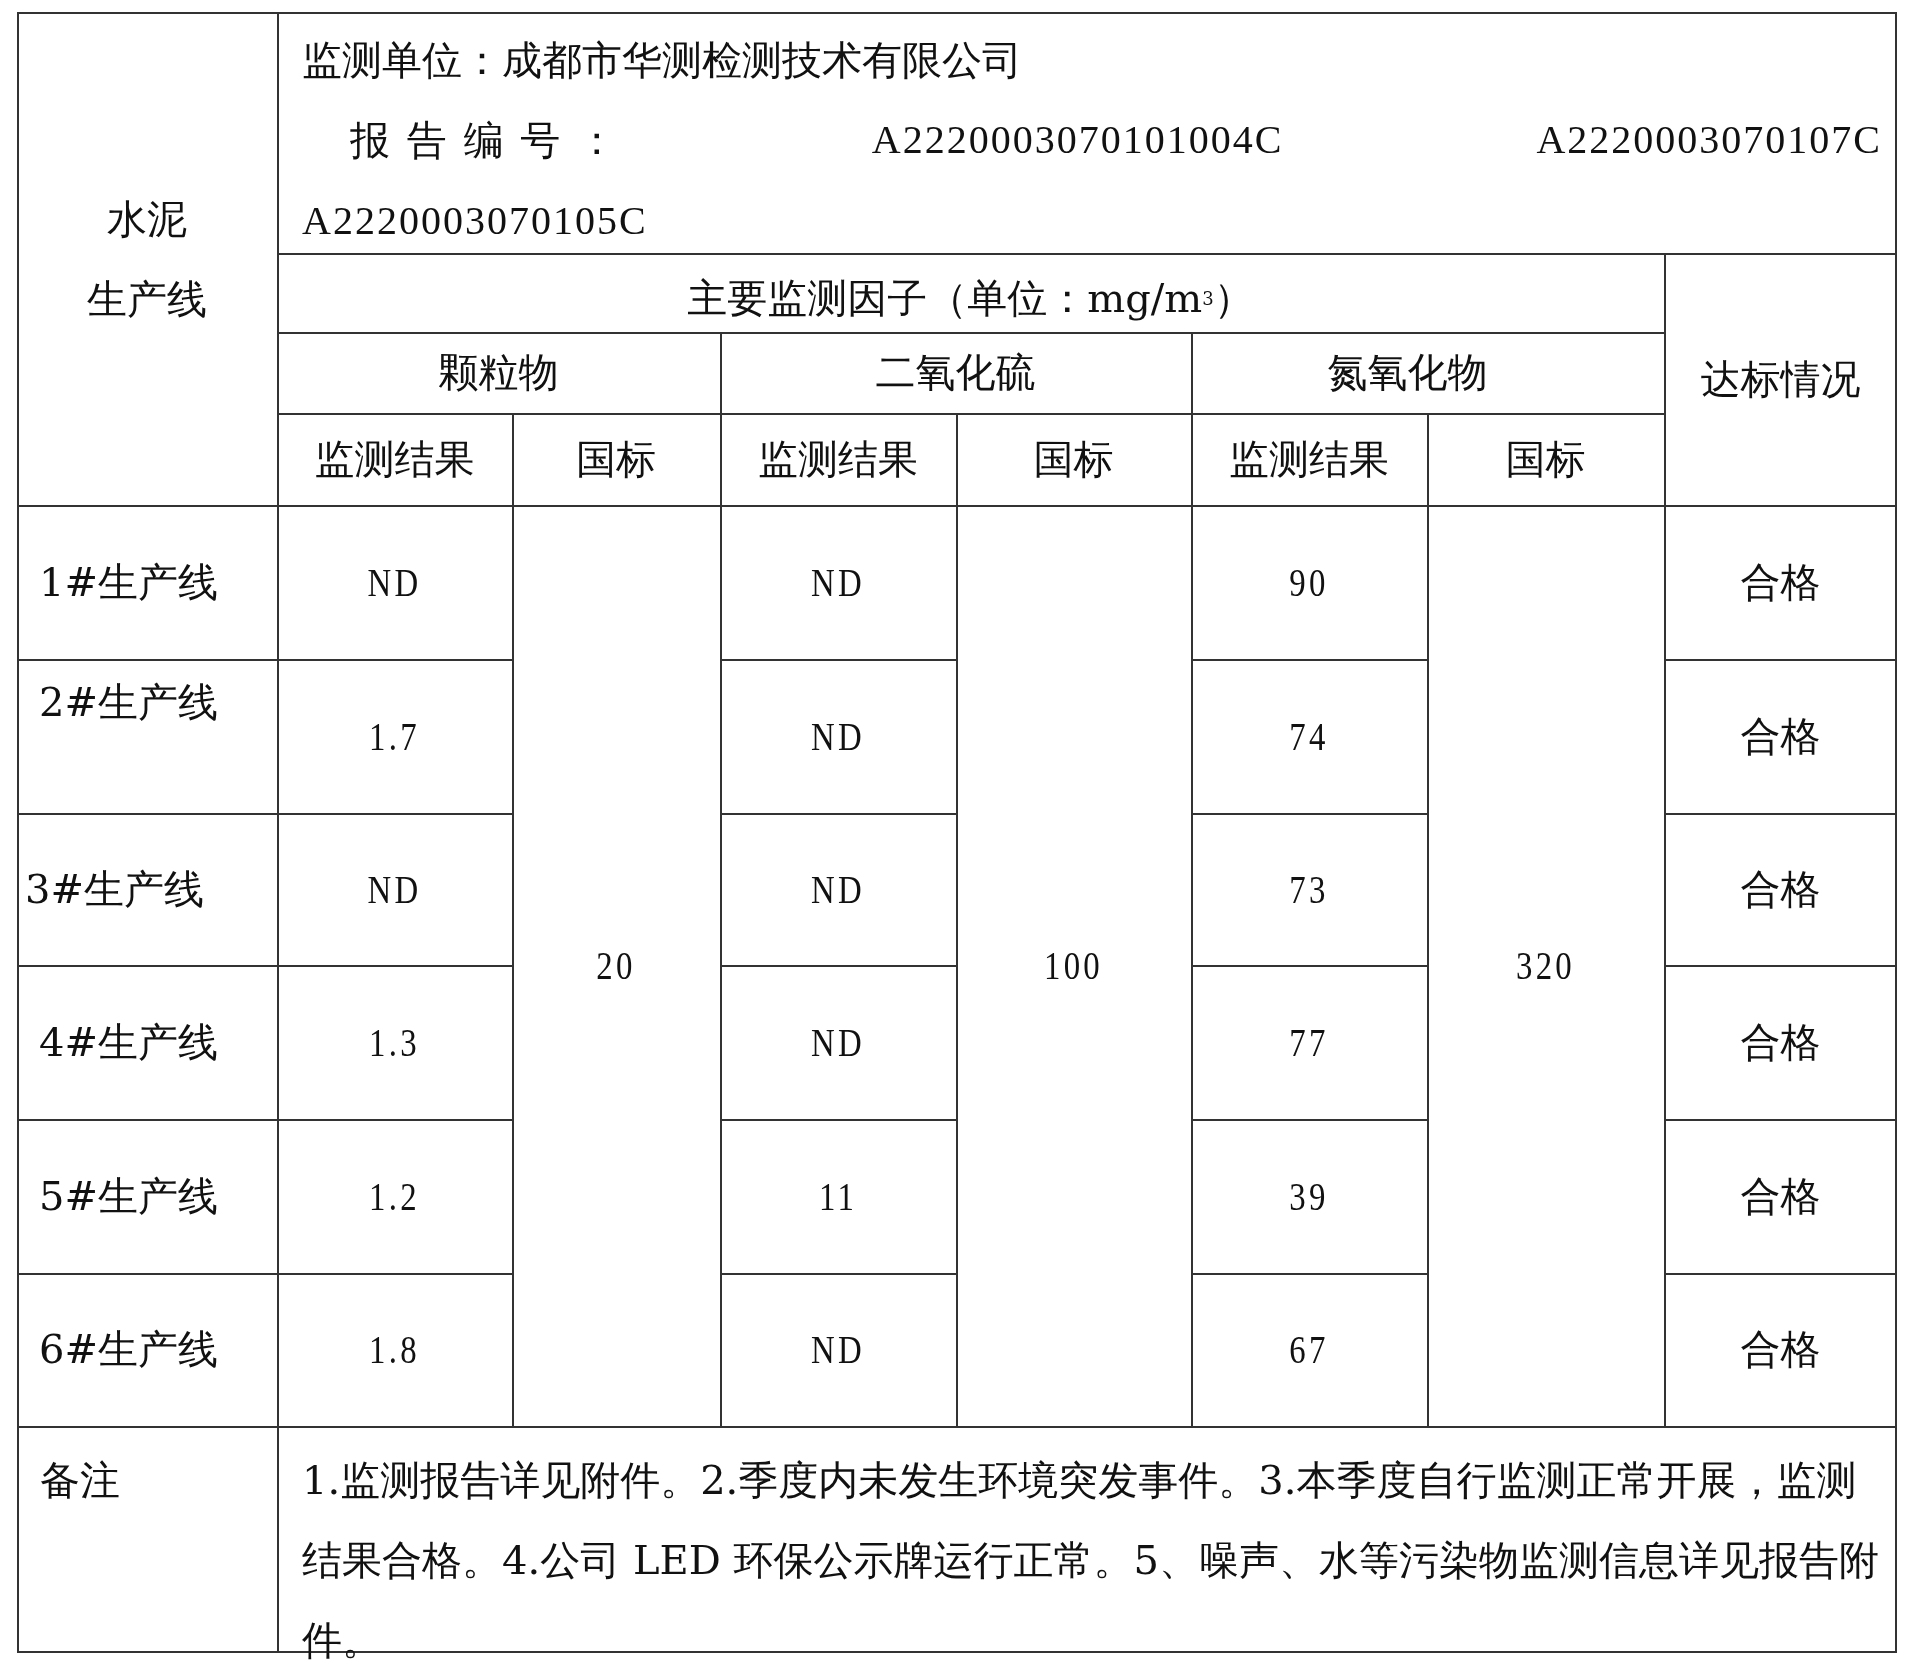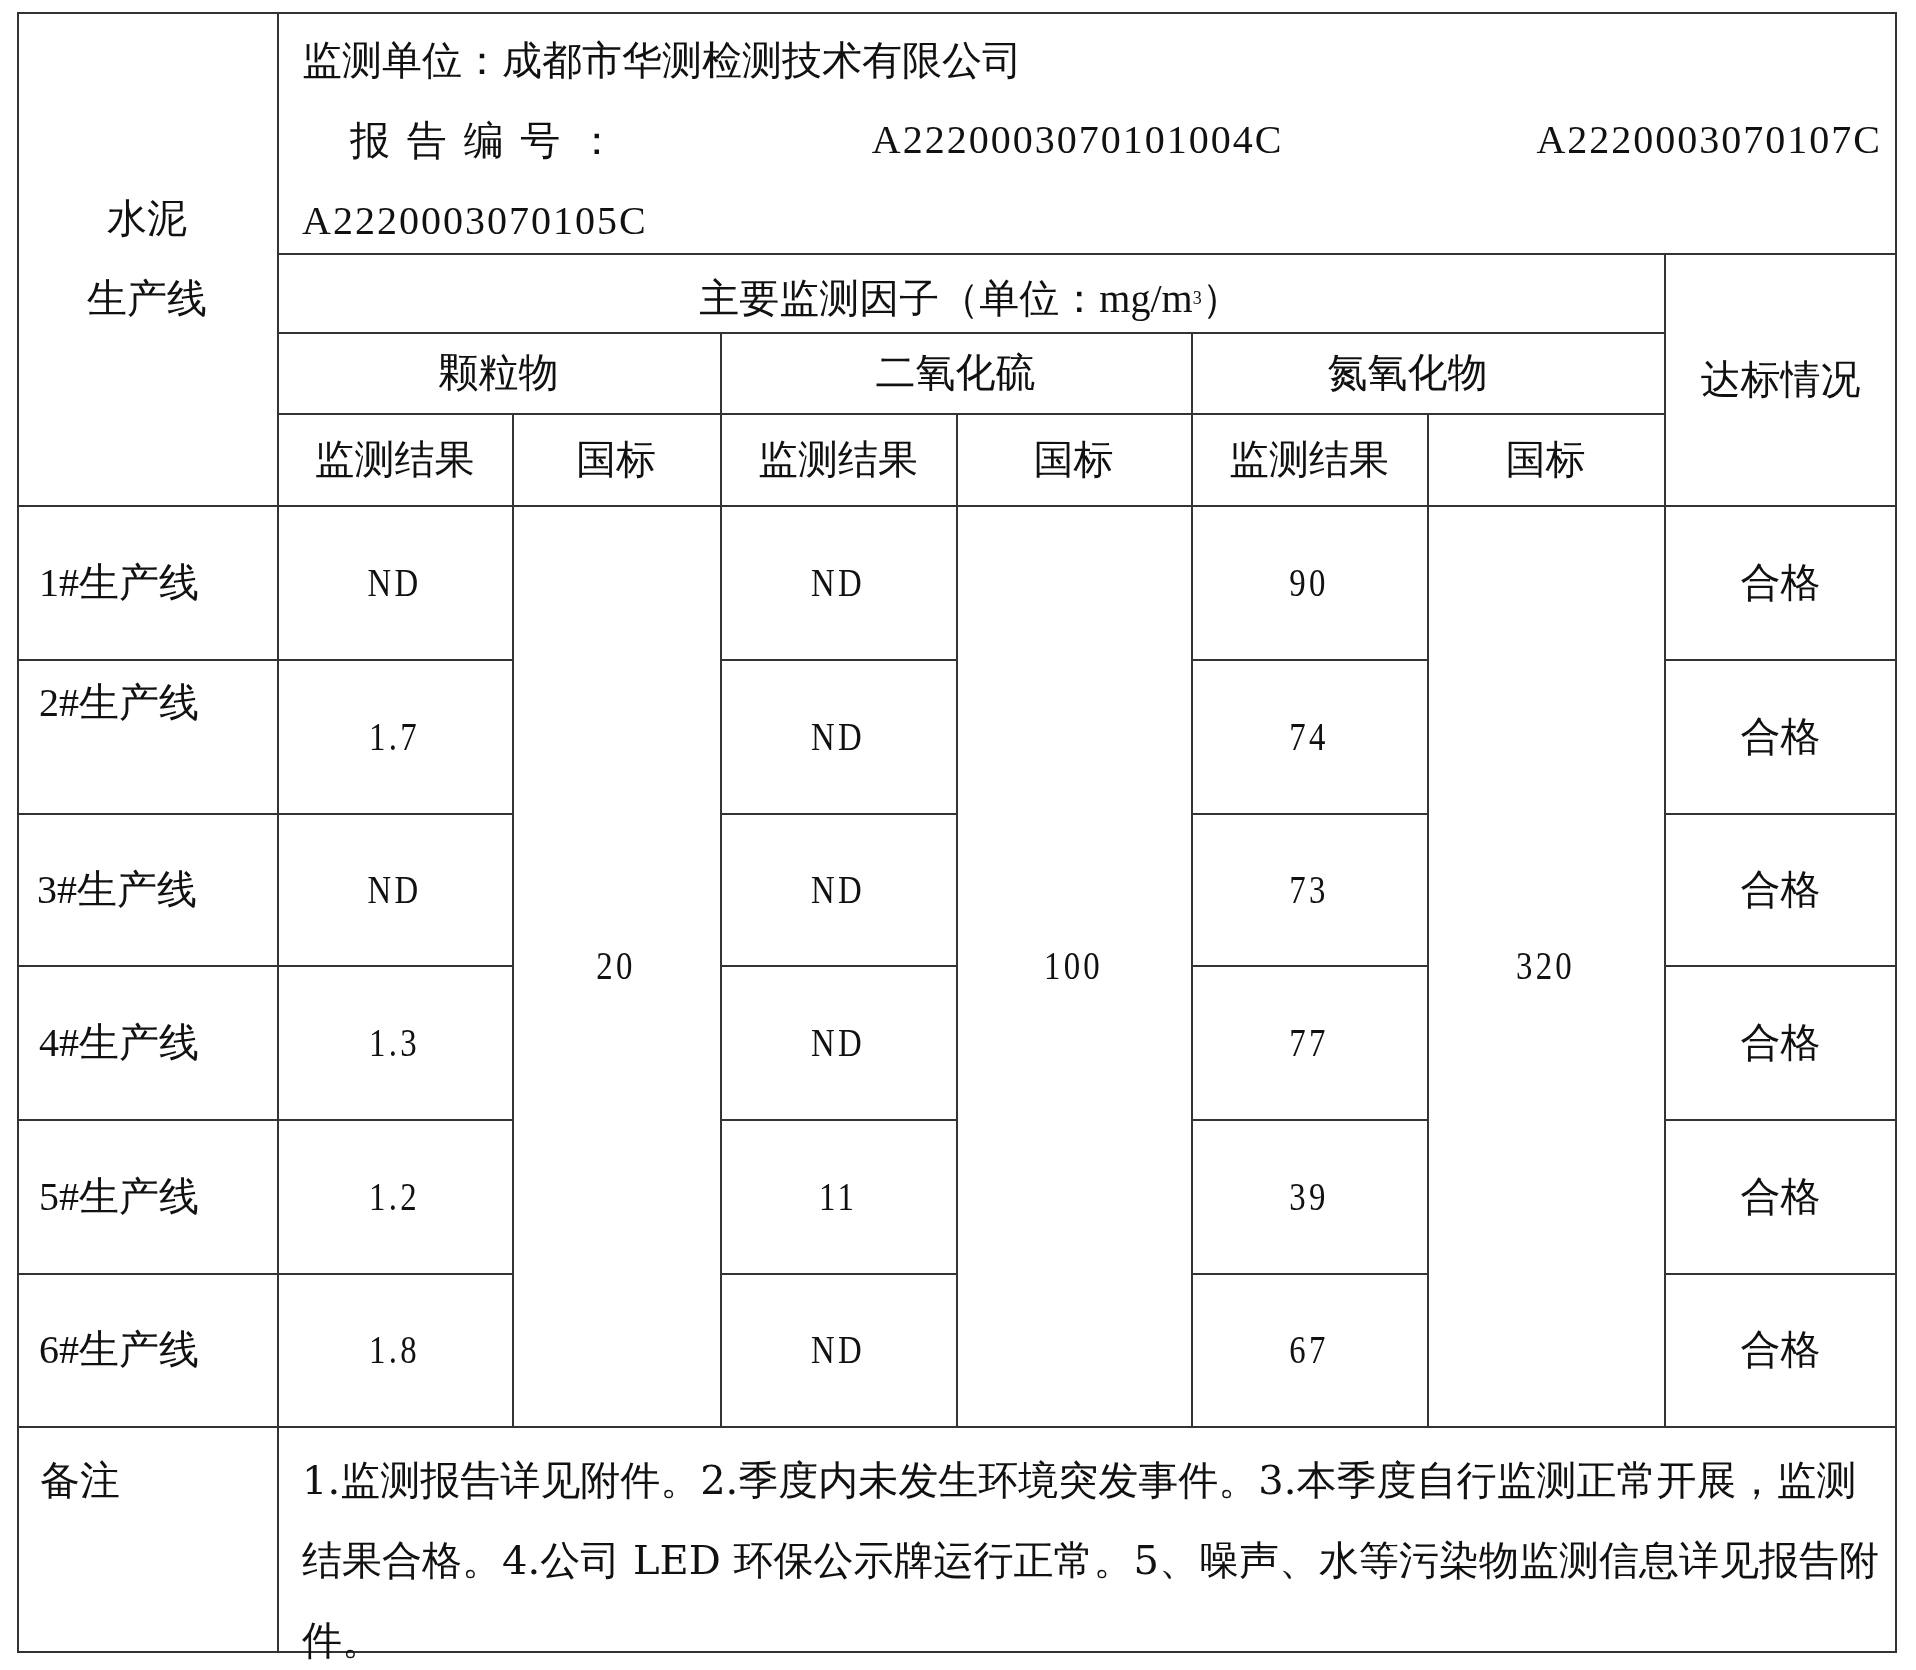--- a/index.html
+++ b/index.html
@@ -1,21 +1,21 @@
 <!DOCTYPE html>
 <html><head>
 <meta charset="utf-8">
 <style>
   html, body { margin:0; padding:0; background:#ffffff; }
   body { width:1916px; height:1670px; position:relative; overflow:hidden;
          font-family:"DejaVu Serif","Liberation Serif",serif; color:#111; }
   .tbl { position:absolute; left:17px; top:12px; width:1880px; height:1641px;
          border:2px solid #333; box-sizing:border-box; }
   .cell { position:absolute; box-sizing:border-box; display:flex; align-items:center;
-          justify-content:center; text-align:center; font-size:40px;font-family:Liberation Serif, serif; }
+          justify-content:center; text-align:center; font-size:40px; }
   .hl { position:absolute; height:0; border-top:2px solid #333; }
   .vl { position:absolute; width:0; border-left:2px solid #333; }
   .num { font-family:"Liberation Serif","DejaVu Serif",serif; letter-spacing:4px; transform:scaleX(0.82); }
   .left { justify-content:flex-start; text-align:left; }
   .info { position:absolute; left:302px; top:20px; width:1580px; font-size:40px; line-height:80px; }
   .info .line { white-space:nowrap; }
   .spaced { letter-spacing:28px;margin-left:48px; }
   .codes span { font-family:"Liberation Serif",serif; letter-spacing:2px; display:inline-block; transform-origin:left; }
   .remark { position:absolute; left:302px; top:1440px; width:1580px; font-size:40px; line-height:80px; }
   sup { font-size:18px; }
@@ -107,21 +107,21 @@
     <div class="cell left" style="left: 17px; top: 505px; width: 260px; height: 154px; padding-left: 22px;">1#生产线</div>
     <div class="cell num" style="left: 277px; top: 505px; width: 235px; height: 154px;">ND</div>
     <div class="cell num" style="left: 720px; top: 505px; width: 236px; height: 154px;">ND</div>
     <div class="cell num" style="left: 1191px; top: 505px; width: 236px; height: 154px;">90</div>
     <div class="cell " style="left: 1664px; top: 505px; width: 233px; height: 154px;">合格</div>
     <div class="cell left" style="left: 17px; top: 625px; width: 260px; height: 154px; padding-left: 22px;">2#生产线</div>
     <div class="cell num" style="left: 277px; top: 659px; width: 235px; height: 154px;">1.7</div>
     <div class="cell num" style="left: 720px; top: 659px; width: 236px; height: 154px;">ND</div>
     <div class="cell num" style="left: 1191px; top: 659px; width: 236px; height: 154px;">74</div>
     <div class="cell " style="left: 1664px; top: 659px; width: 233px; height: 154px;">合格</div>
-    <div class="cell left" style="left: 17px; top: 813px; width: 260px; height: 152px; padding-left: 20px;">3#生产线</div>
+    <div class="cell left" style="left: 17px; top: 813px; width: 260px; height: 152px; padding-left: 8px;">3#生产线</div>
     <div class="cell num" style="left: 277px; top: 813px; width: 235px; height: 152px;">ND</div>
     <div class="cell num" style="left: 720px; top: 813px; width: 236px; height: 152px;">ND</div>
     <div class="cell num" style="left: 1191px; top: 813px; width: 236px; height: 152px;">73</div>
     <div class="cell " style="left: 1664px; top: 813px; width: 233px; height: 152px;">合格</div>
     <div class="cell left" style="left: 17px; top: 965px; width: 260px; height: 154px; padding-left: 22px;">4#生产线</div>
     <div class="cell num" style="left: 277px; top: 965px; width: 235px; height: 154px;">1.3</div>
     <div class="cell num" style="left: 720px; top: 965px; width: 236px; height: 154px;">ND</div>
     <div class="cell num" style="left: 1191px; top: 965px; width: 236px; height: 154px;">77</div>
     <div class="cell " style="left: 1664px; top: 965px; width: 233px; height: 154px;">合格</div>
     <div class="cell left" style="left: 17px; top: 1119px; width: 260px; height: 154px; padding-left: 22px;">5#生产线</div>

